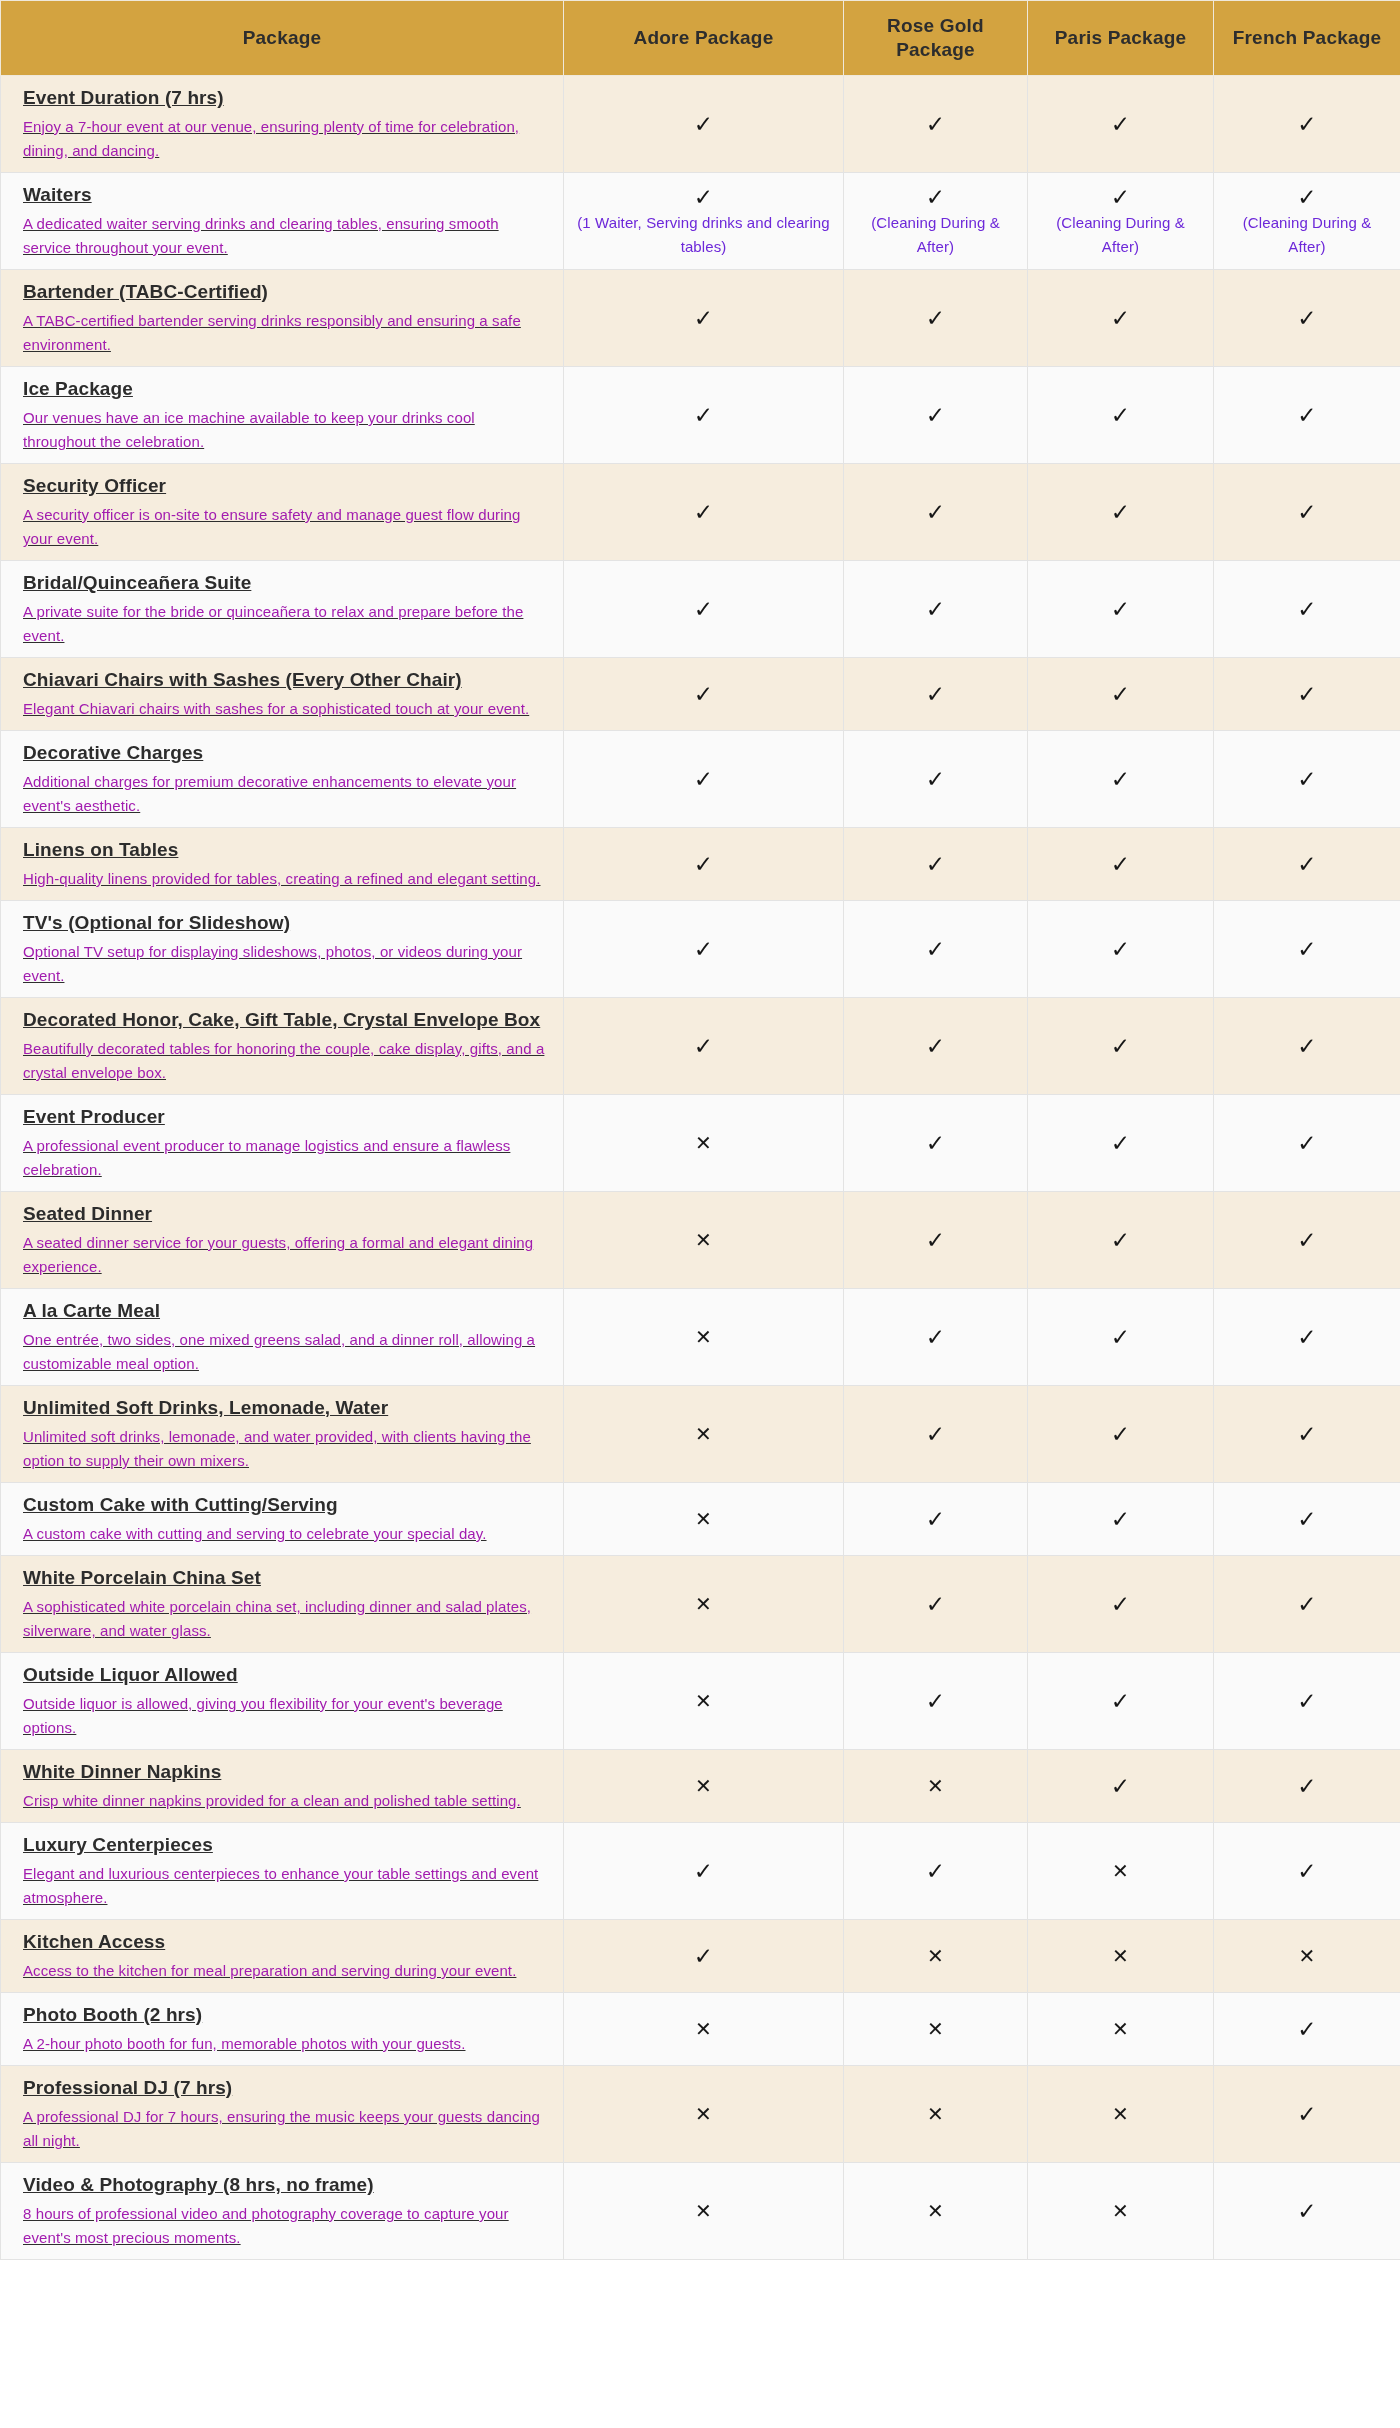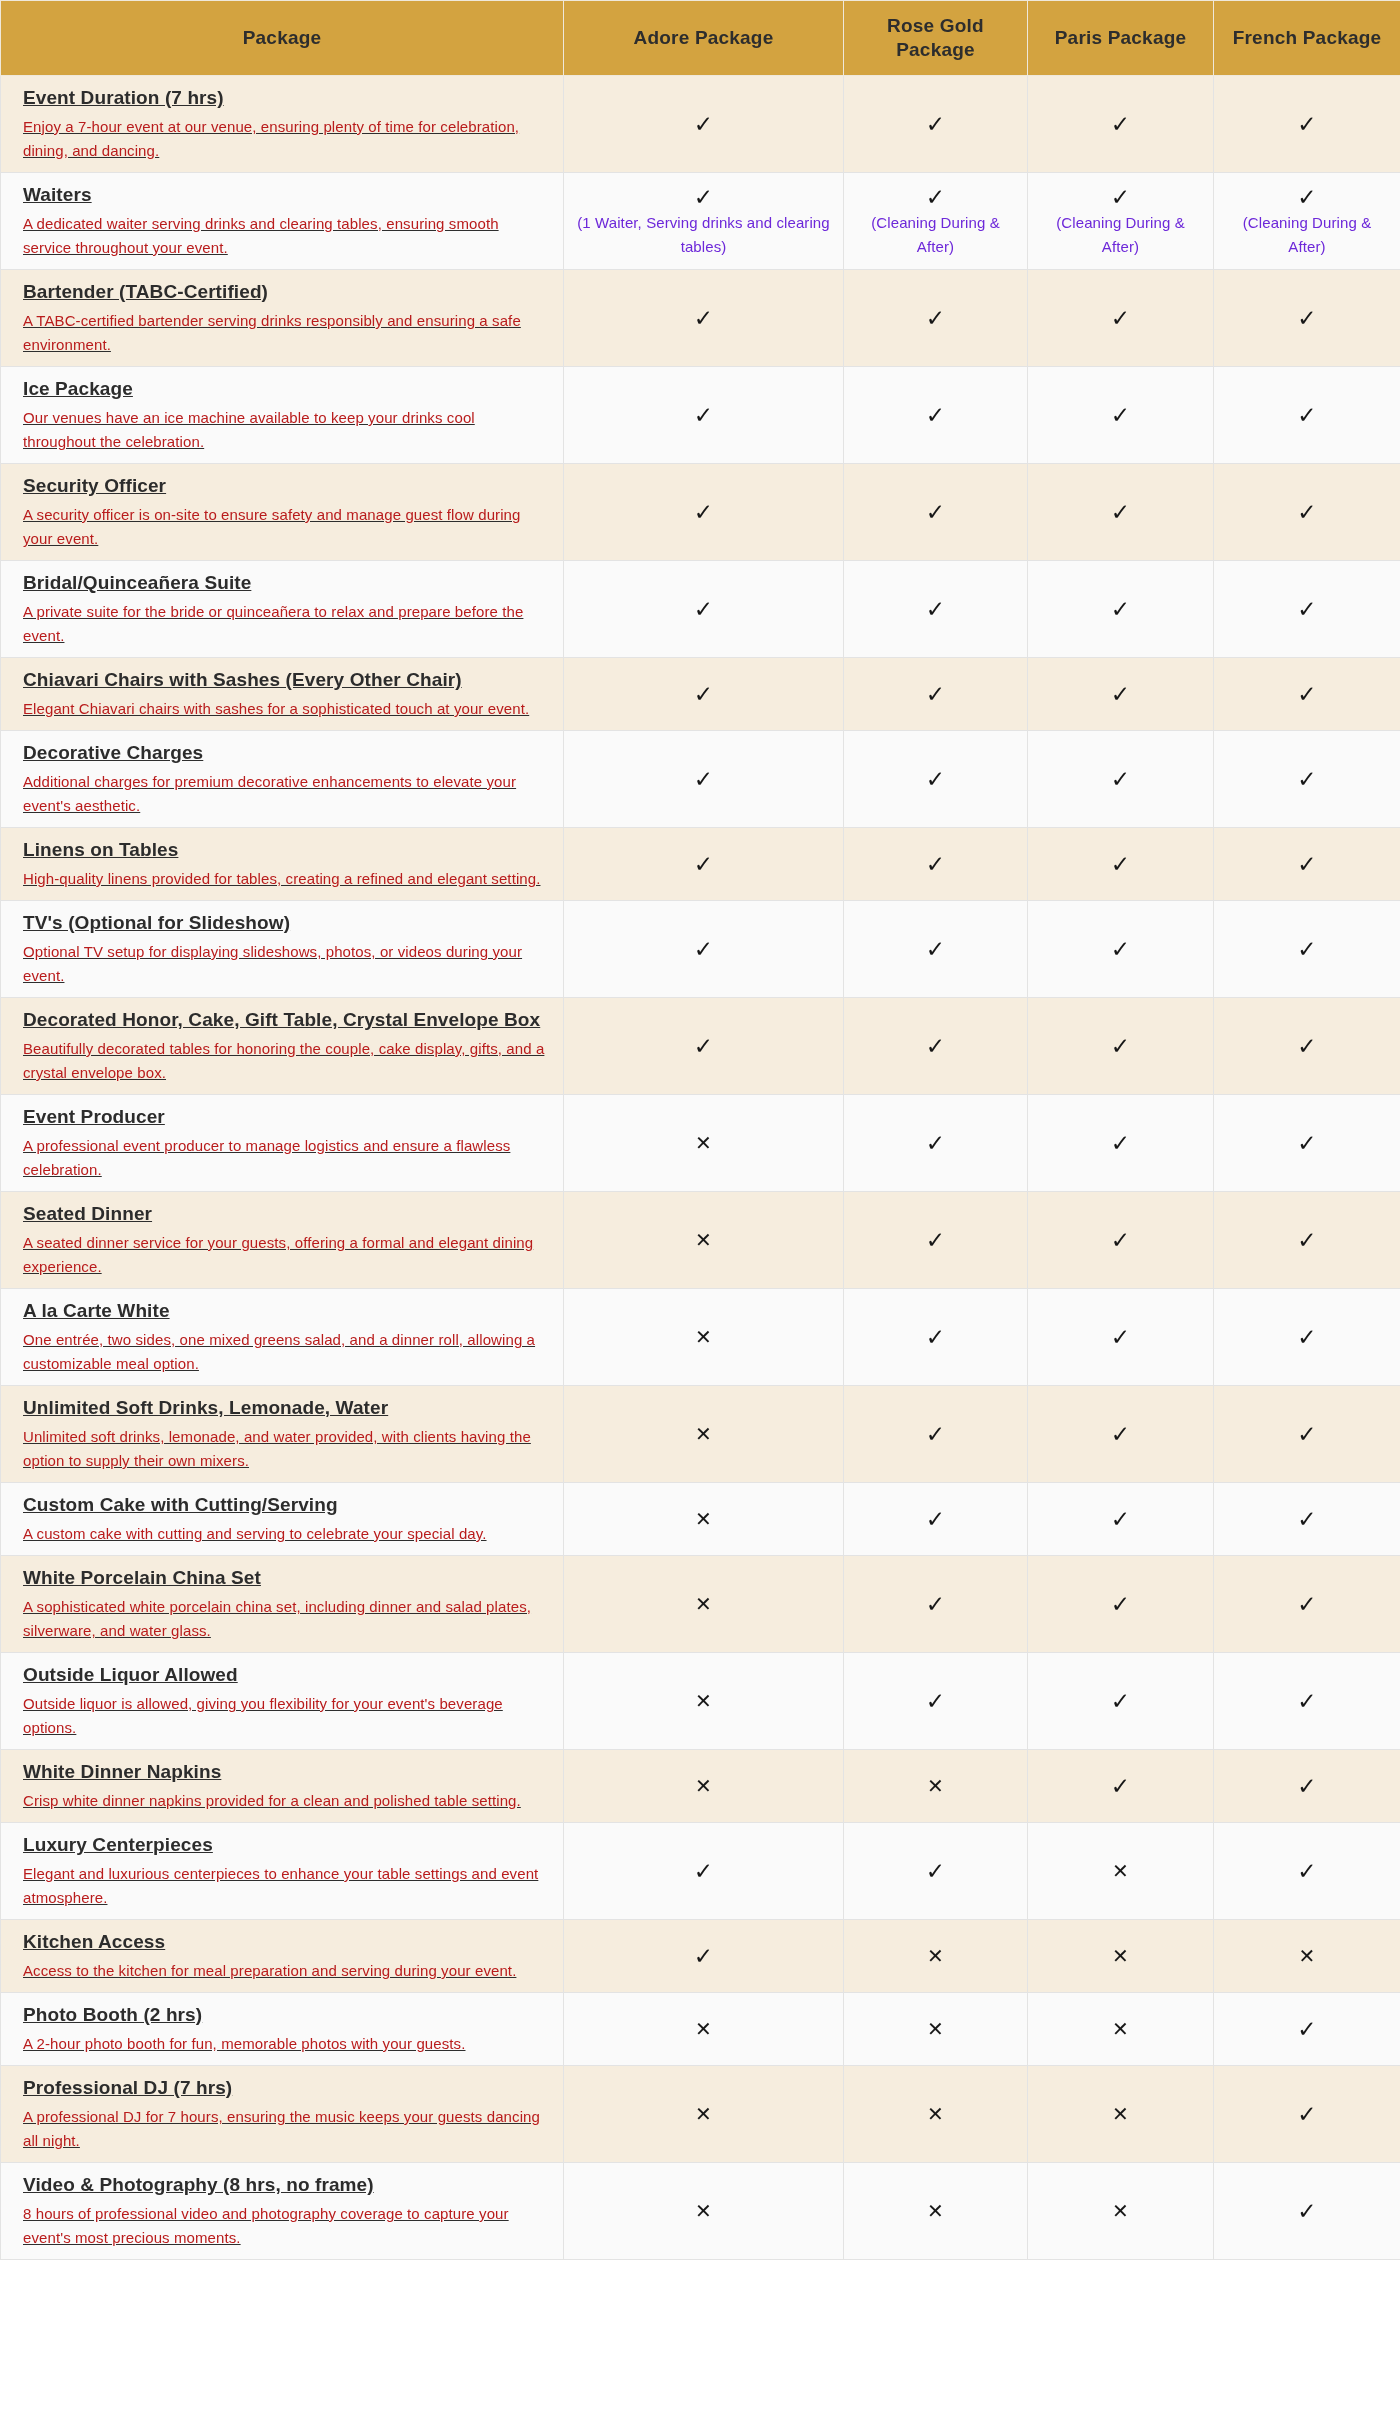--- a/index.html
+++ b/index.html
@@ -41,21 +41,21 @@
   .feature-title{
     font-size:19px;
     font-weight:700;
     color:#2c2c2c;
     line-height:25px;
     margin-bottom:5px;
     letter-spacing:.1px;
   }
   .feature-desc{
     font-size:15px;
-    color:#b91c1c;
+    color:#a21caf;
     line-height:24px;
     letter-spacing:.1px;
   }
   .value-cell{
     text-align:center;
     padding:9px 12px;
   }
   .mark{
     font-family:"DejaVu Sans",sans-serif;
     font-weight:700;
@@ -219,21 +219,21 @@
           <div class="feature-title">Seated Dinner</div>
           <div class="feature-desc">A seated dinner service for your guests, offering a formal and elegant dining experience.</div>
         </td>
         <td class="value-cell"><span class="mark cross">✕</span></td>
         <td class="value-cell"><span class="mark check">✓</span></td>
         <td class="value-cell"><span class="mark check">✓</span></td>
         <td class="value-cell"><span class="mark check">✓</span></td>
       </tr>
       <tr>
         <td class="feature-cell">
-          <div class="feature-title">A la Carte White</div>
+          <div class="feature-title">A la Carte Meal</div>
           <div class="feature-desc">One entrée, two sides, one mixed greens salad, and a dinner roll, allowing a customizable meal option.</div>
         </td>
         <td class="value-cell"><span class="mark cross">✕</span></td>
         <td class="value-cell"><span class="mark check">✓</span></td>
         <td class="value-cell"><span class="mark check">✓</span></td>
         <td class="value-cell"><span class="mark check">✓</span></td>
       </tr>
       <tr>
         <td class="feature-cell">
           <div class="feature-title">Unlimited Soft Drinks, Lemonade, Water</div>

